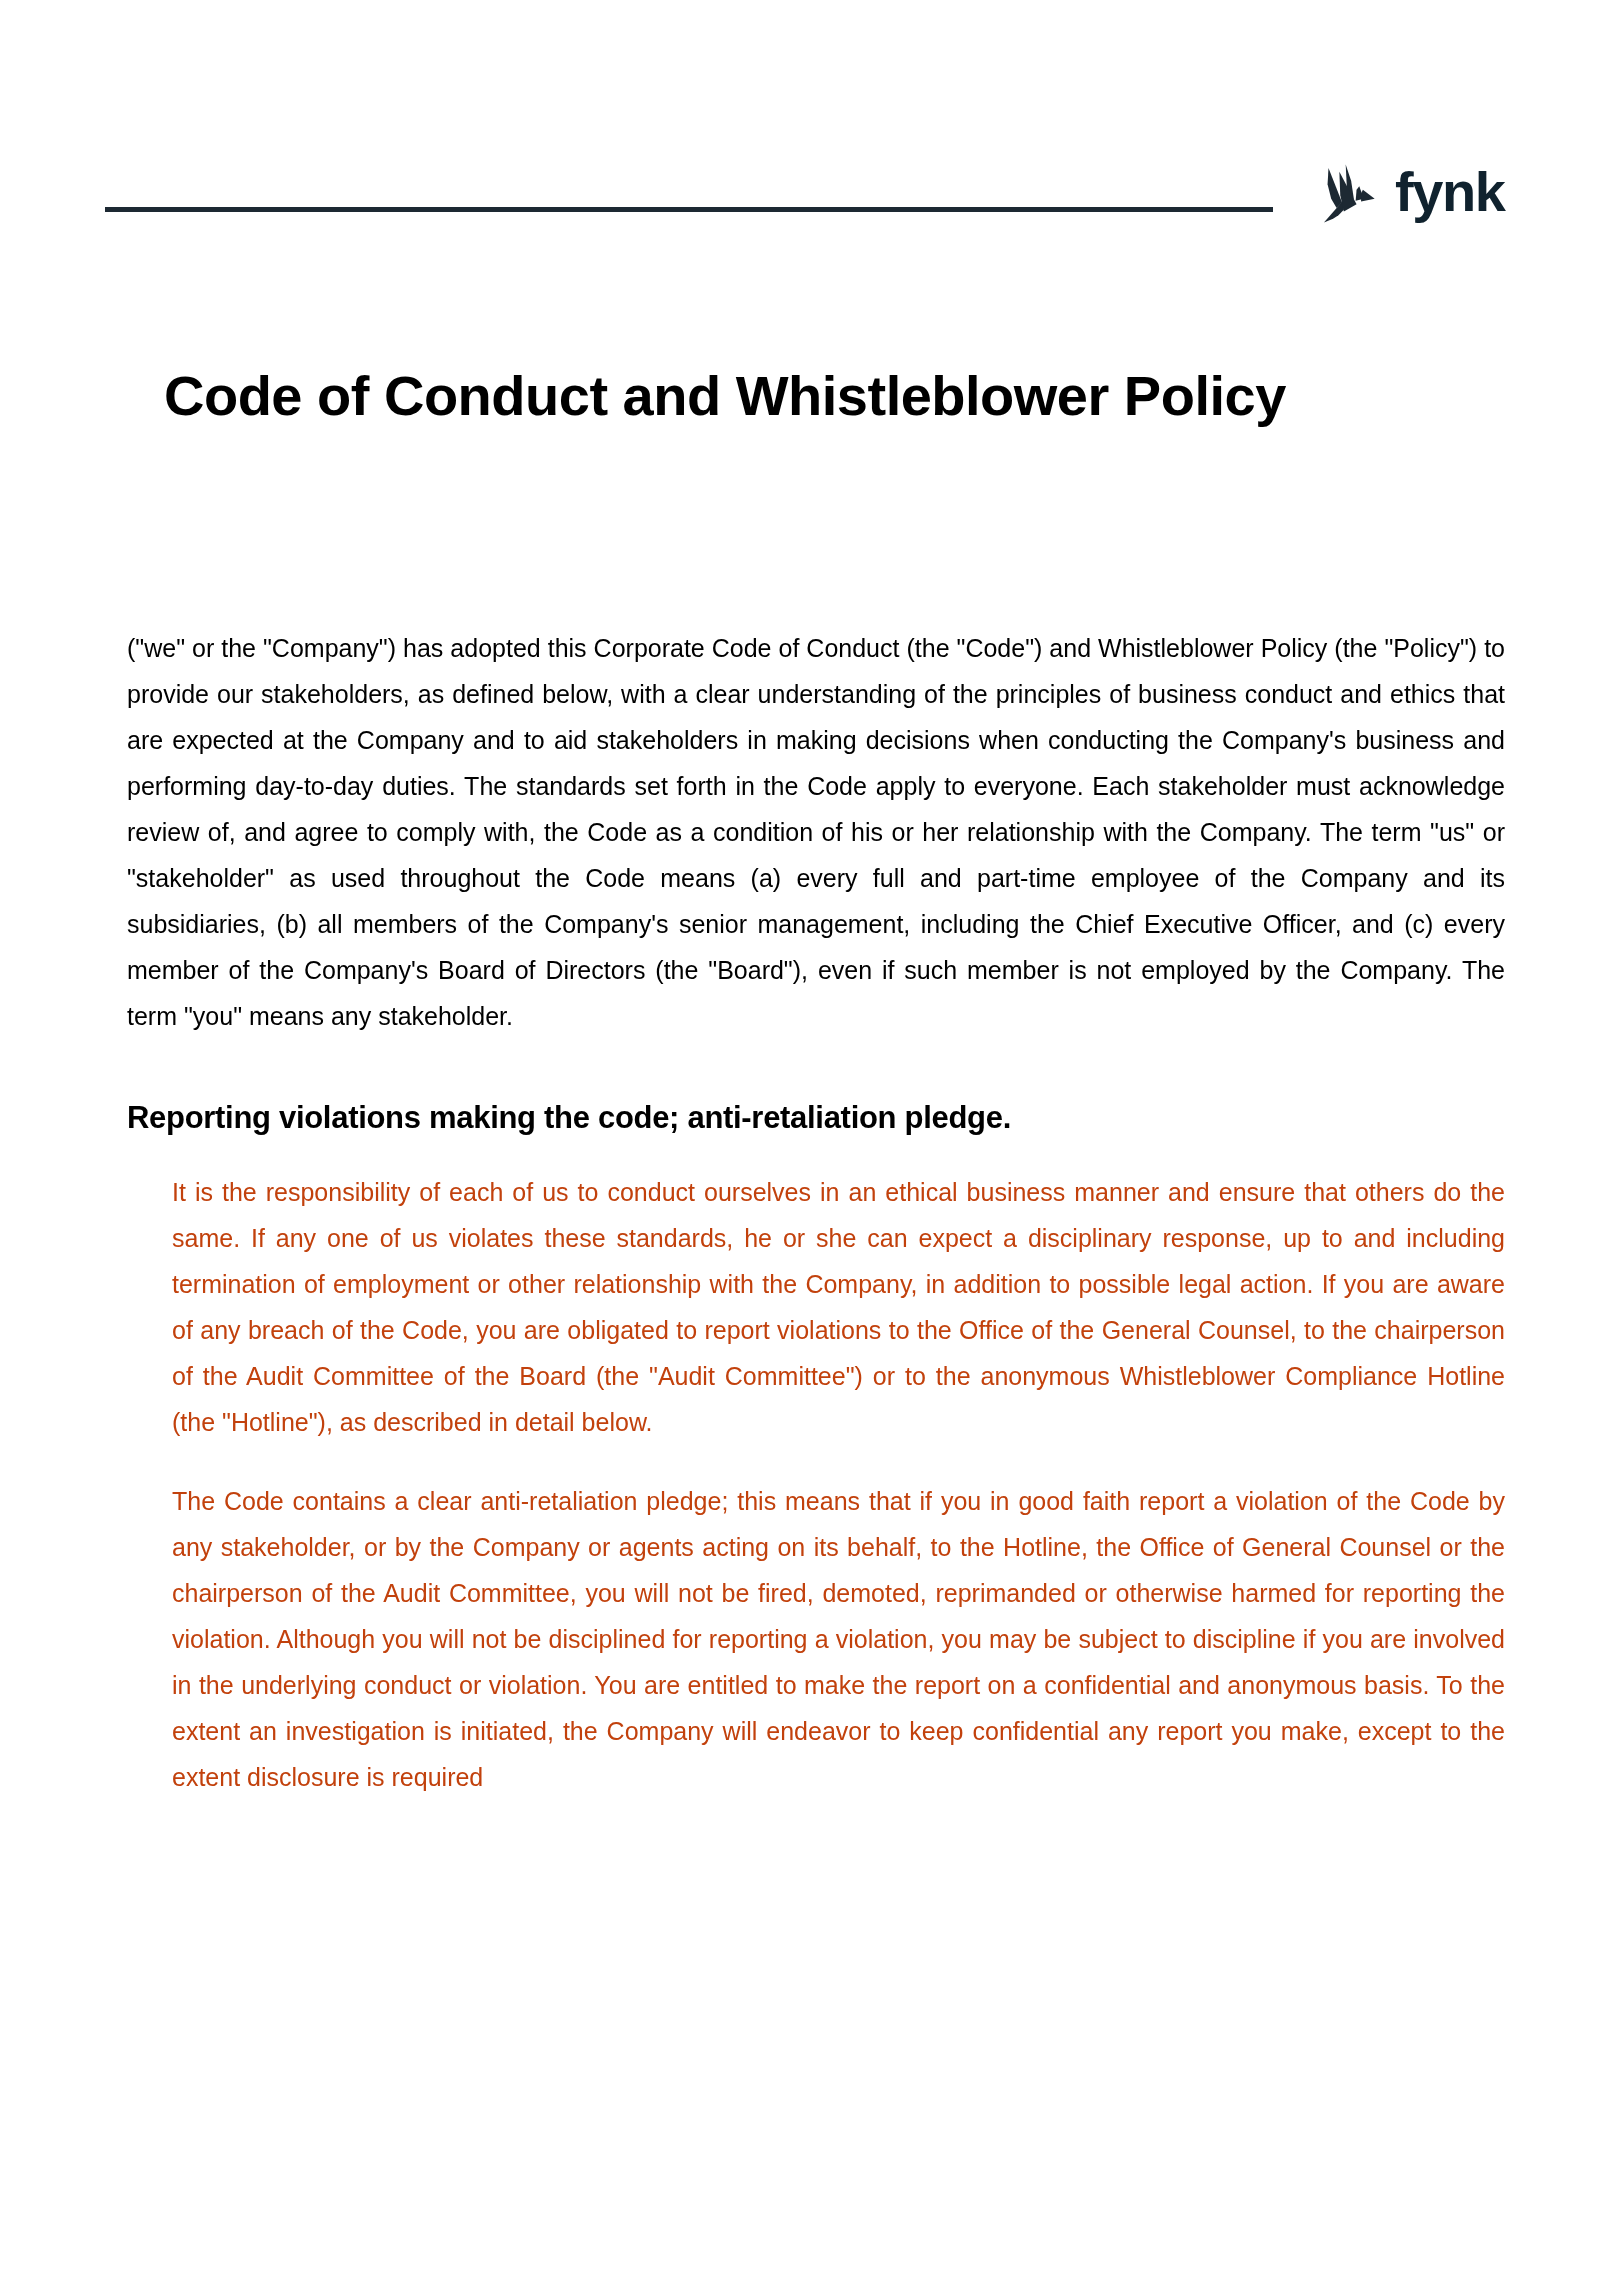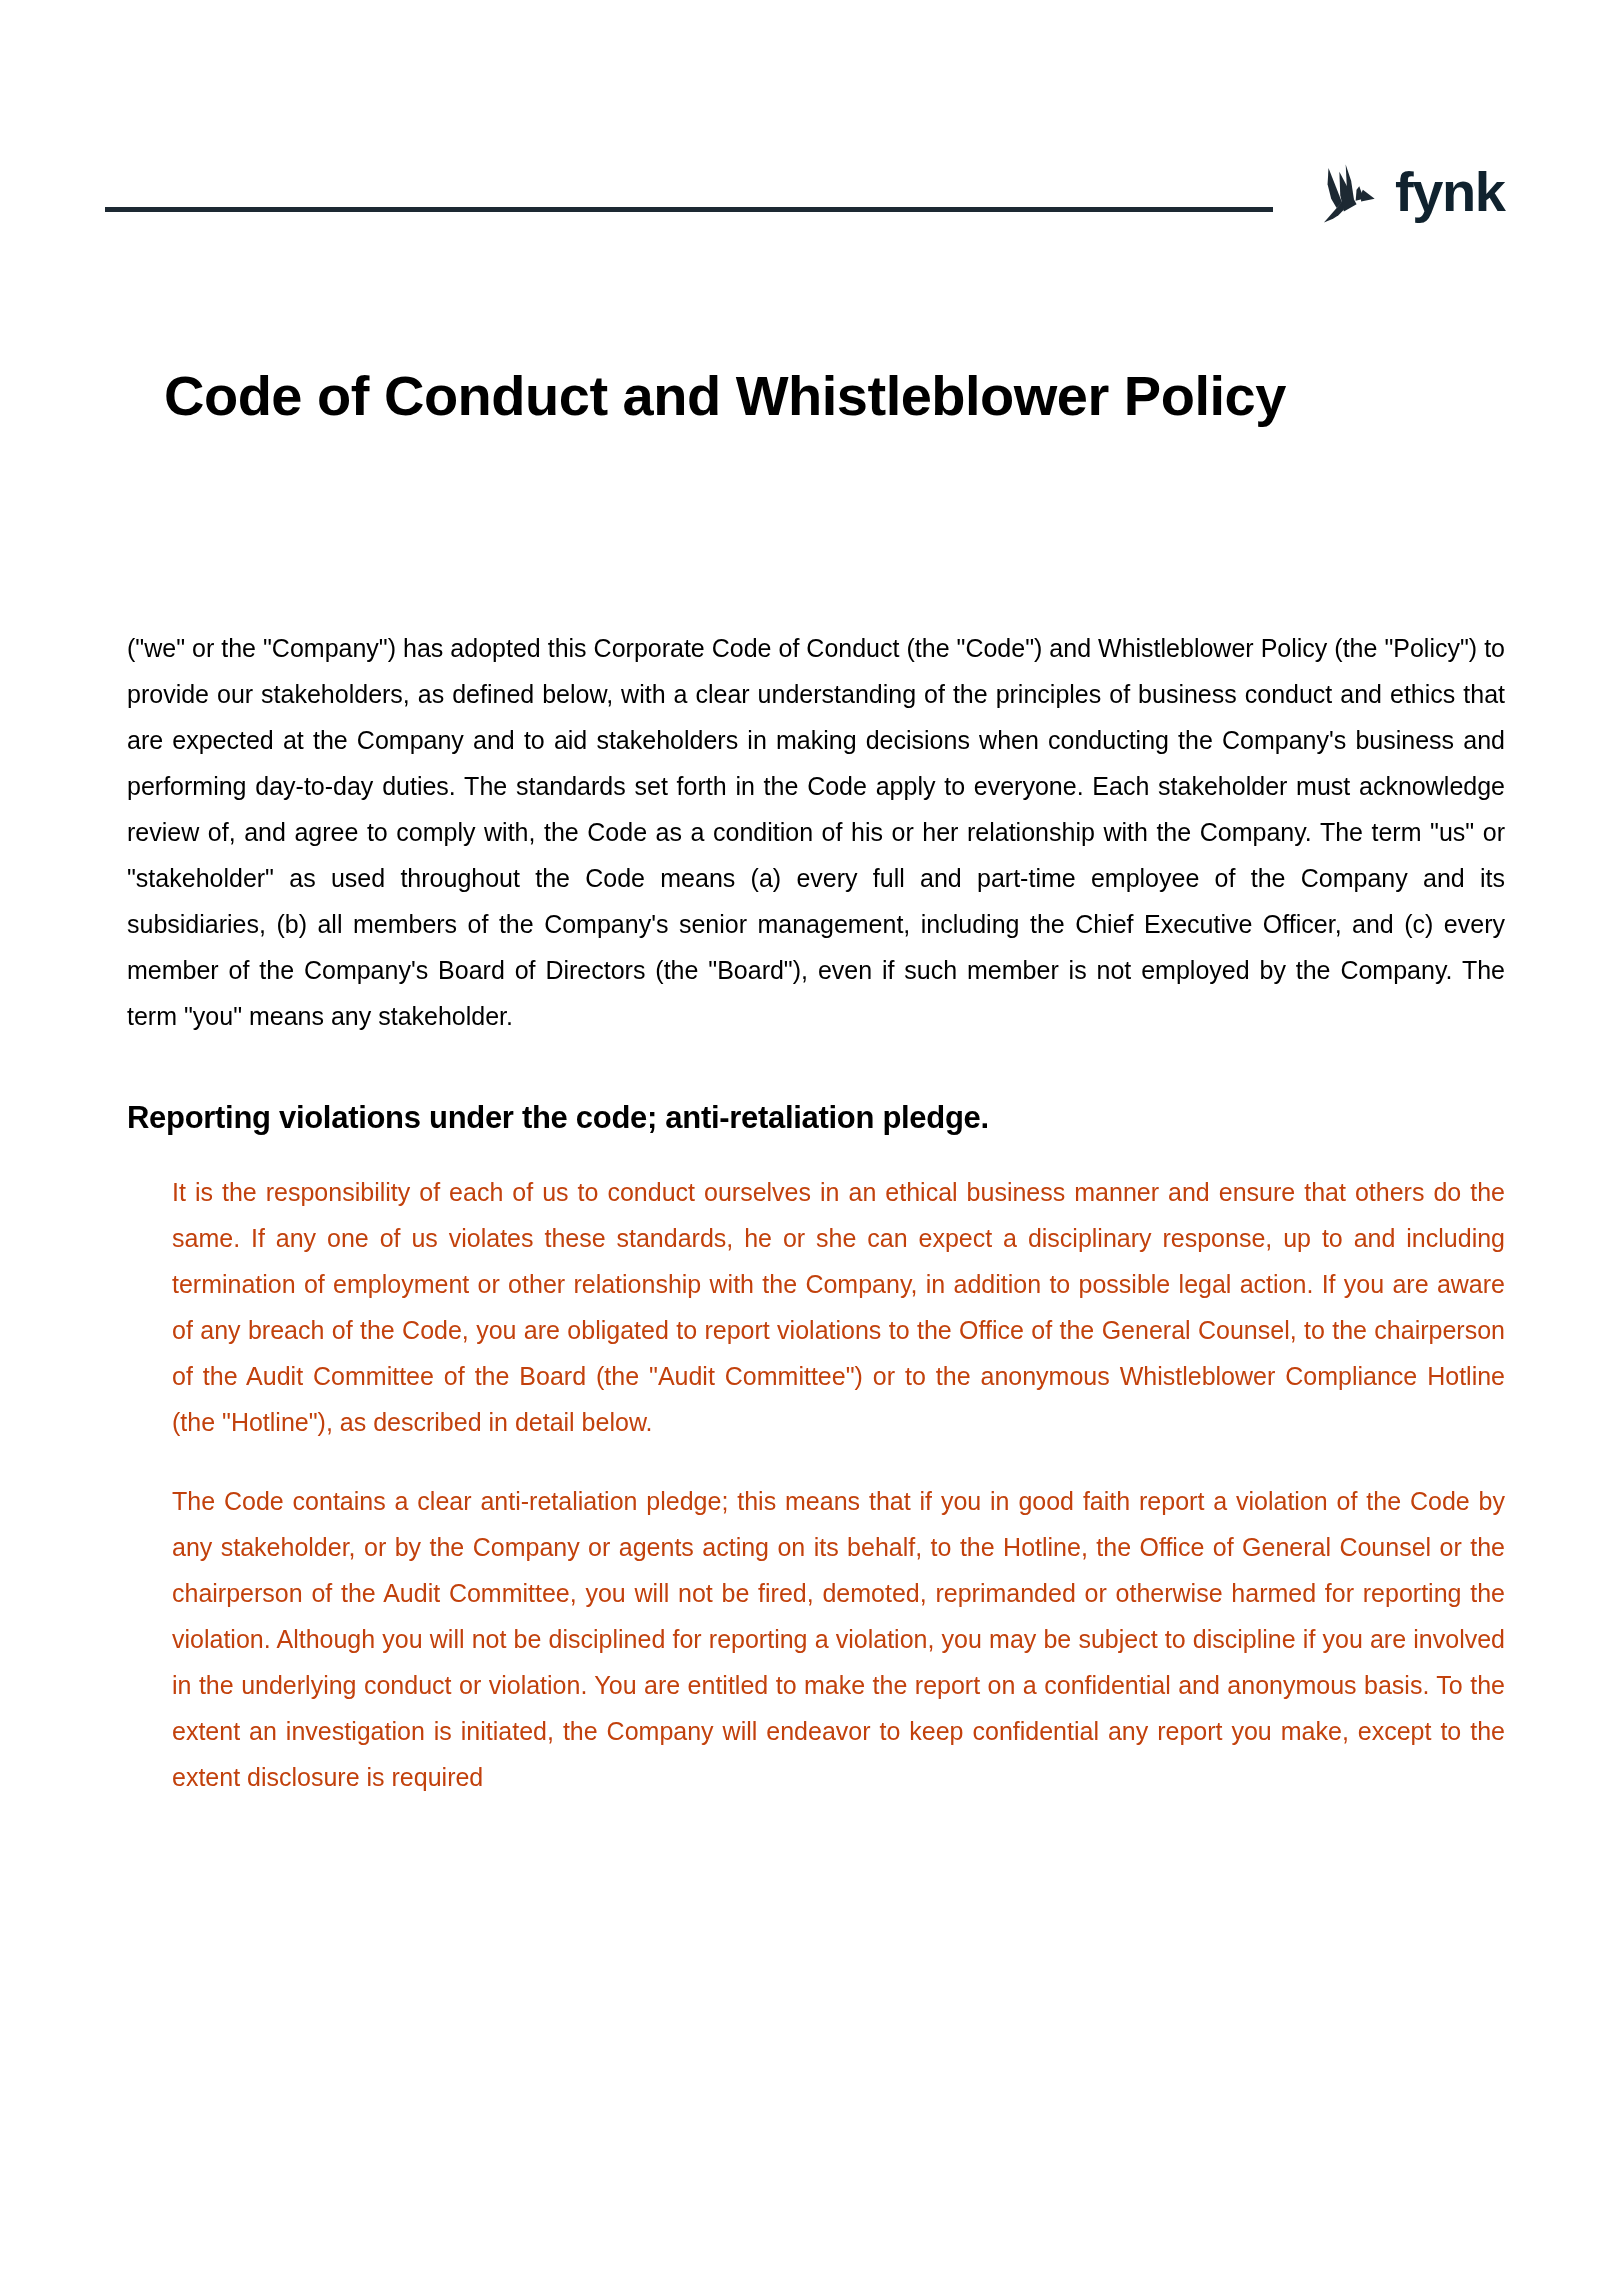--- a/index.html
+++ b/index.html
@@ -168,21 +168,21 @@
       <span class="brand-word">fynk</span>
     </div>
   </div>
 
   <h1 class="doc-title">Code of Conduct and Whistleblower Policy</h1>
 
   <div class="doc-body">
 
     <p class="lead">("we" or the "Company") has adopted this Corporate Code of Conduct (the "Code") and Whistleblower Policy (the "Policy") to provide our stakeholders, as defined below, with a clear understanding of the principles of business conduct and ethics that are expected at the Company and to aid stakeholders in making decisions when conducting the Company's business and performing day-to-day duties. The standards set forth in the Code apply to everyone. Each stakeholder must acknowledge review of, and agree to comply with, the Code as a condition of his or her relationship with the Company. The term "us" or "stakeholder" as used throughout the Code means (a) every full and part-time employee of the Company and its subsidiaries, (b) all members of the Company's senior management, including the Chief Executive Officer, and (c) every member of the Company's Board of Directors (the "Board"), even if such member is not employed by the Company. The term "you" means any stakeholder.</p>
 
-    <h2 class="section-heading">Reporting violations under the code; anti-retaliation pledge.</h2>
+    <h2 class="section-heading">Reporting violations making the code; anti-retaliation pledge.</h2>
 
     <div class="section-body">
       <p>It is the responsibility of each of us to conduct ourselves in an ethical business manner and ensure that others do the same. If any one of us violates these standards, he or she can expect a disciplinary response, up to and including termination of employment or other relationship with the Company, in addition to possible legal action. If you are aware of any breach of the Code, you are obligated to report violations to the Office of the General Counsel, to the chairperson of the Audit Committee of the Board (the "Audit Committee") or to the anonymous Whistleblower Compliance Hotline (the "Hotline"), as described in detail below.</p>
       <p>The Code contains a clear anti-retaliation pledge; this means that if you in good faith report a violation of the Code by any stakeholder, or by the Company or agents acting on its behalf, to the Hotline, the Office of General Counsel or the chairperson of the Audit Committee, you will not be fired, demoted, reprimanded or otherwise harmed for reporting the violation. Although you will not be disciplined for reporting a violation, you may be subject to discipline if you are involved in the underlying conduct or violation. You are entitled to make the report on a confidential and anonymous basis. To the extent an investigation is initiated, the Company will endeavor to keep confidential any report you make, except to the extent disclosure is required</p>
     </div>
 
   </div>
 
   <div class="doc-footer">
     <div class="footer-rule"></div>

